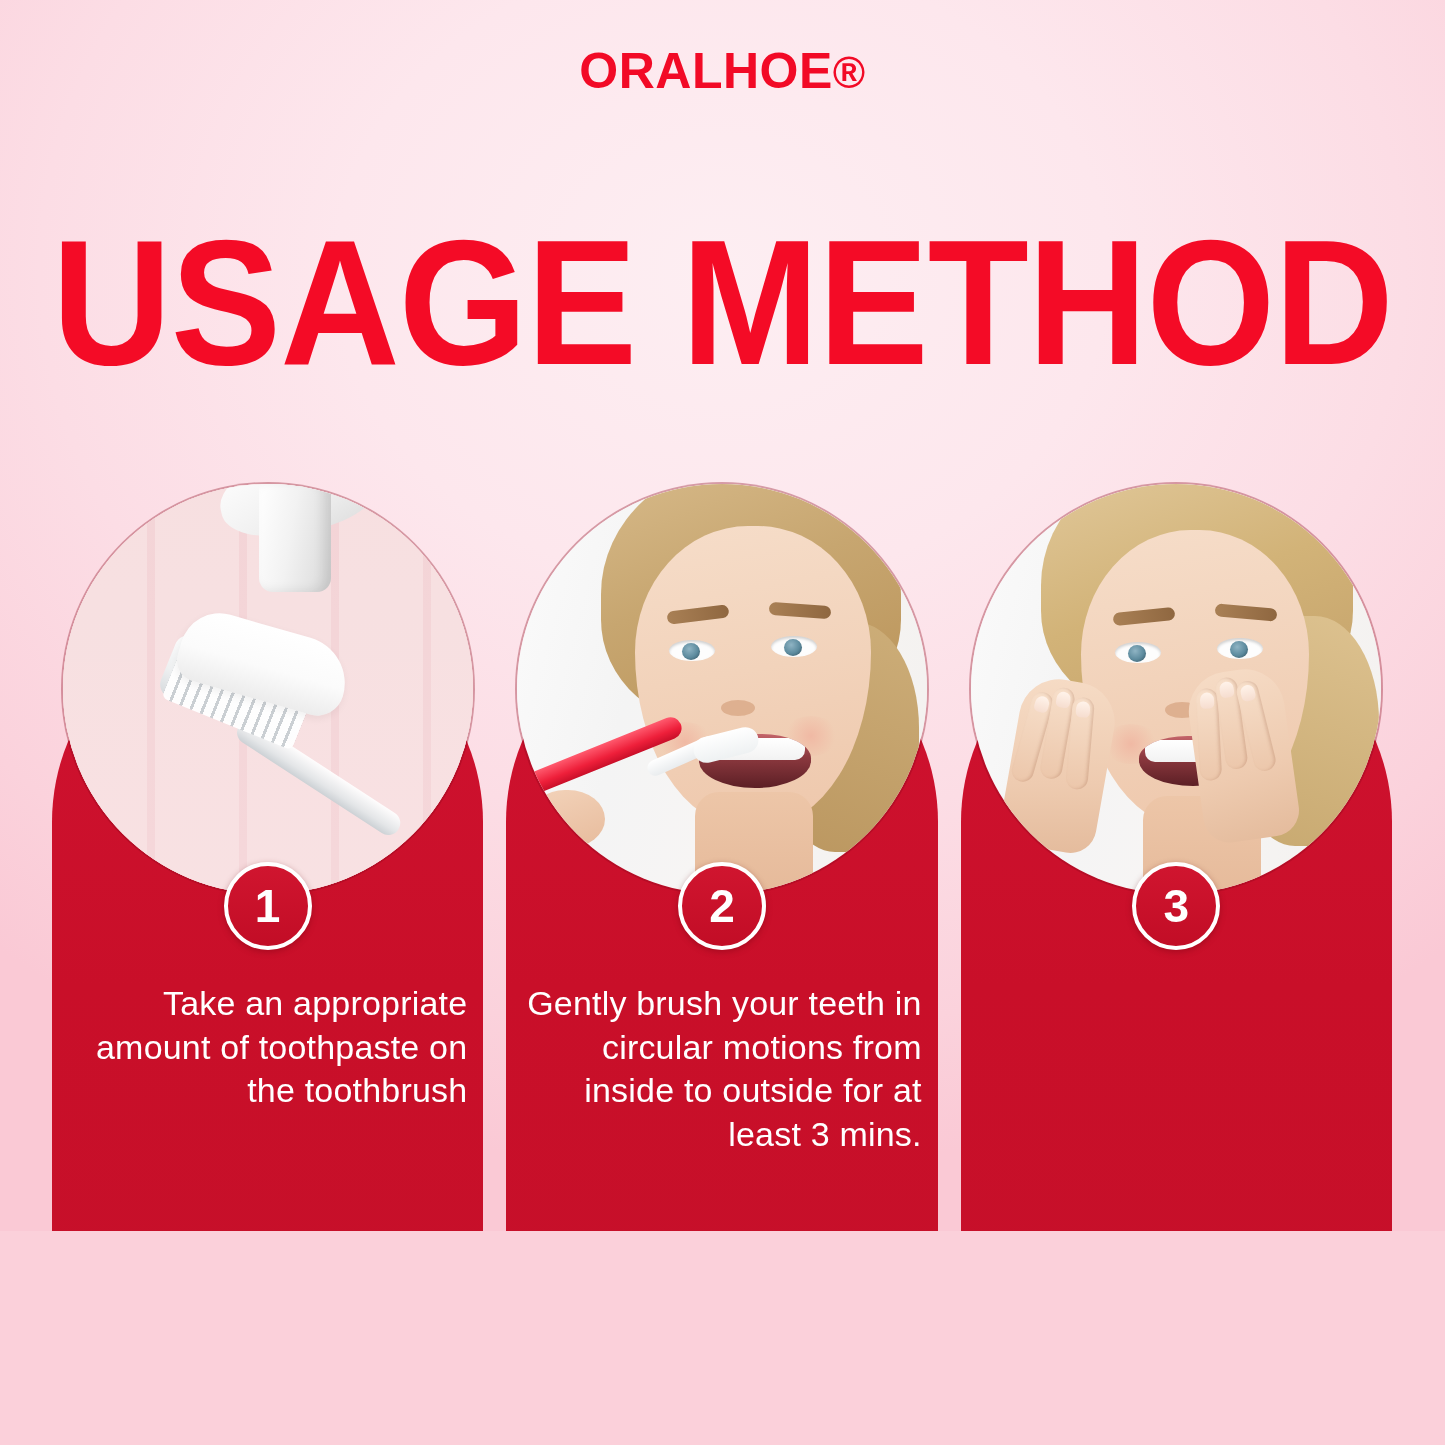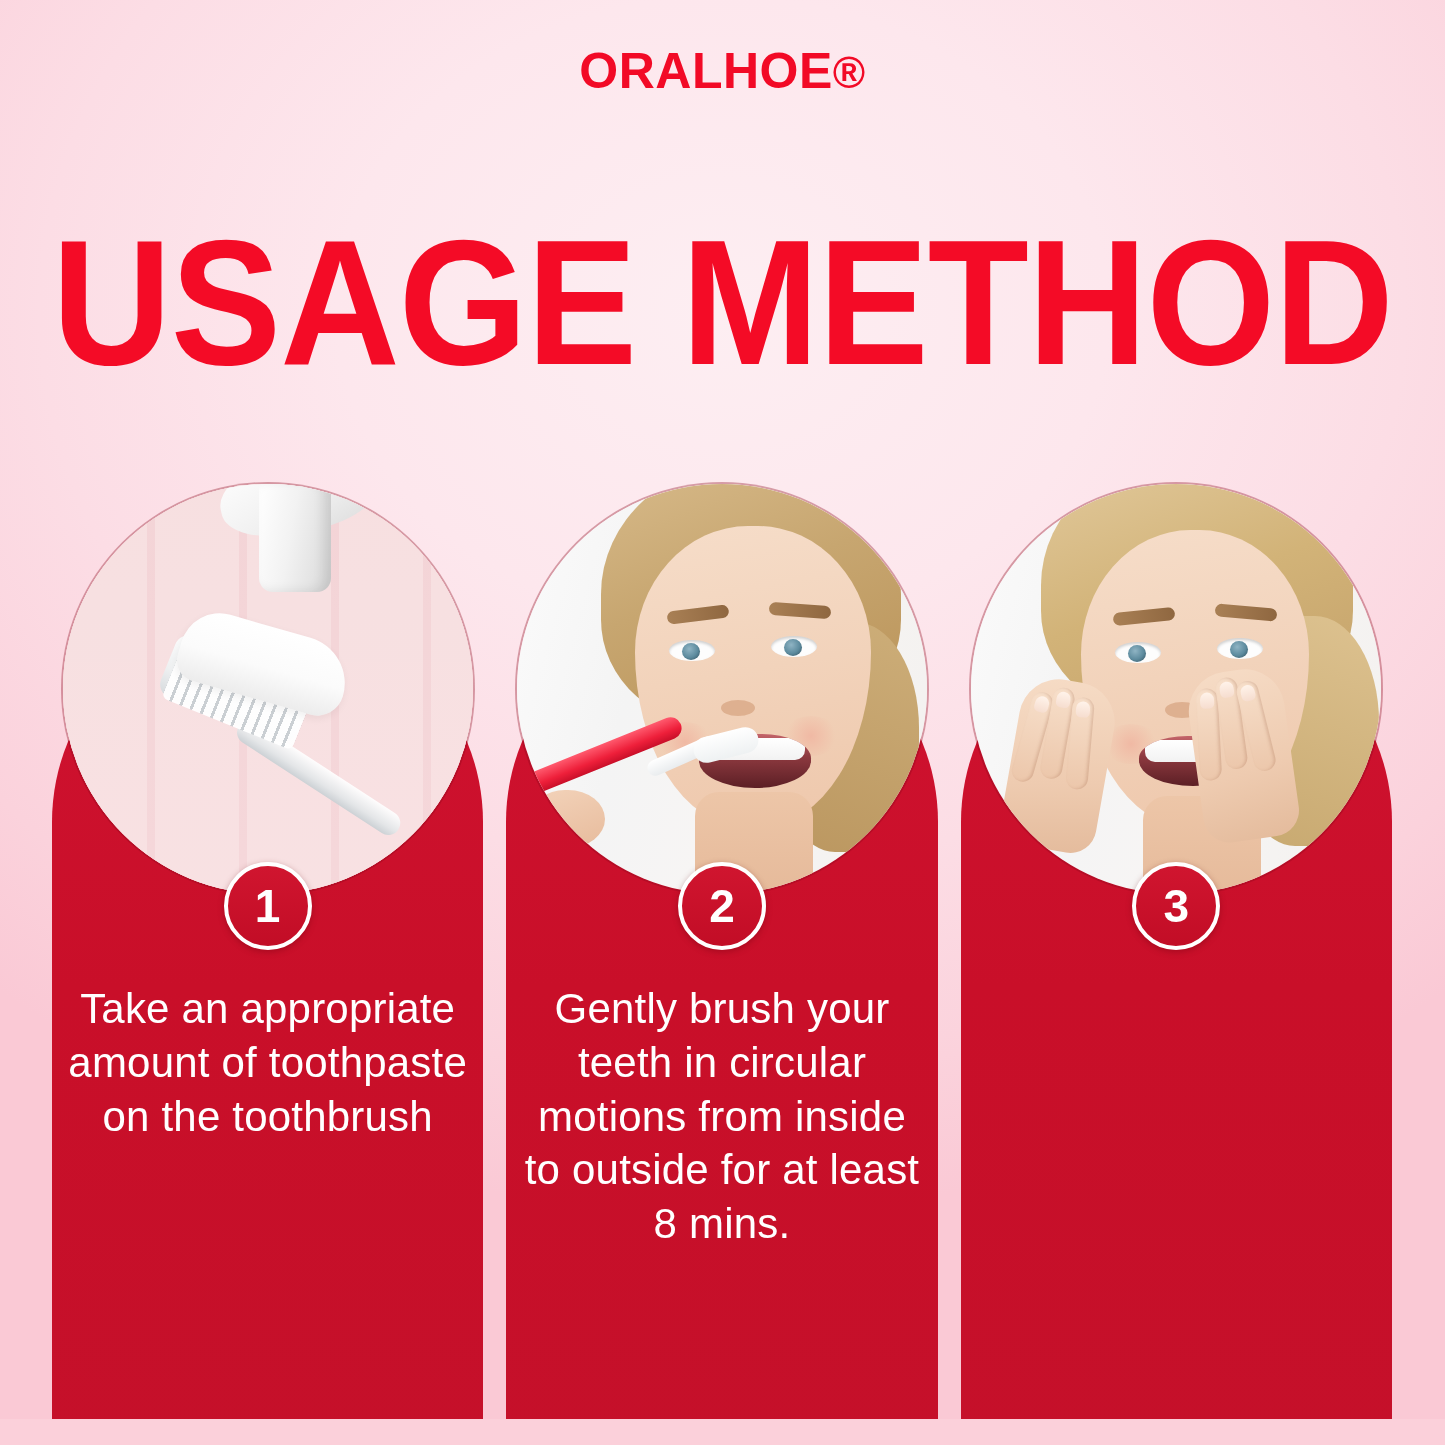--- a/index.html
+++ b/index.html
@@ -2,21 +2,21 @@
 <html><head>
 <meta charset="utf-8">
 <style>
   html,body{margin:0;padding:0;}
   body{
     width:1445px;height:1445px;overflow:hidden;
     font-family:"Liberation Sans", sans-serif;
     background:#fbd0da;
   }
   .stage{
-    position:relative;width:1445px;height:1419px;overflow:hidden;
+    position:relative;width:1445px;height:1231px;overflow:hidden;
     background:
       radial-gradient(ellipse 1100px 900px at 50% 22%, #fdeef2 0%, #fde7ed 35%, #fcdde5 62%, #fbd2dc 85%, #fac9d5 100%);
   }
   
   .brand{
     position:absolute;top:46px;left:0;width:100%;
     text-align:center;
     font-size:50px;font-weight:bold;letter-spacing:0.5px;
     color:#f20a26;
     line-height:1;
@@ -221,23 +221,23 @@
     display:flex;align-items:center;justify-content:center;
     color:#ffffff;
     font-size:46px;font-weight:bold;
     line-height:1;
     box-shadow:0 2px 6px rgba(100,0,15,.35);
     z-index:4;
   }
   
   .caption{
     position:absolute;left:16px;right:16px;top:370px;
-    text-align:center;
+    text-align:right;
     color:#ffffff;
-    font-size:42px;
+    font-size:34px;
     line-height:1.28;
     font-weight:normal;
     letter-spacing:.2px;
   }
 </style>
 </head>
 <body>
 
 <div class="stage">
 
@@ -292,21 +292,21 @@
           </div>
           <div class="tb-handle"></div>
           <div class="tb-neck"></div>
           <div class="tb-bristle"></div>
           <div class="thumb"></div>
         </div>
       </div>
 
       <div class="badge">2</div>
 
-      <div class="caption">Gently brush your teeth in circular motions from inside to outside for at least 8 mins.</div>
+      <div class="caption">Gently brush your teeth in circular motions from inside to outside for at least 3 mins.</div>
     </div>
 
     <div class="card">
 
       <div class="photo p3">
         <div class="inner">
           <div class="face-bg"></div>
           <div class="hair" style="left:70px;top:-34px;width:312px;height:270px;background:linear-gradient(160deg,#e3cb9f 0%,#d2b378 50%,#c3a069 100%);"></div>
           <div class="hair side" style="left:268px;top:132px;background:linear-gradient(200deg,#ddc290,#c8a970);"></div>
           <div class="face" style="left:110px;top:46px;width:228px;height:296px;"></div>

